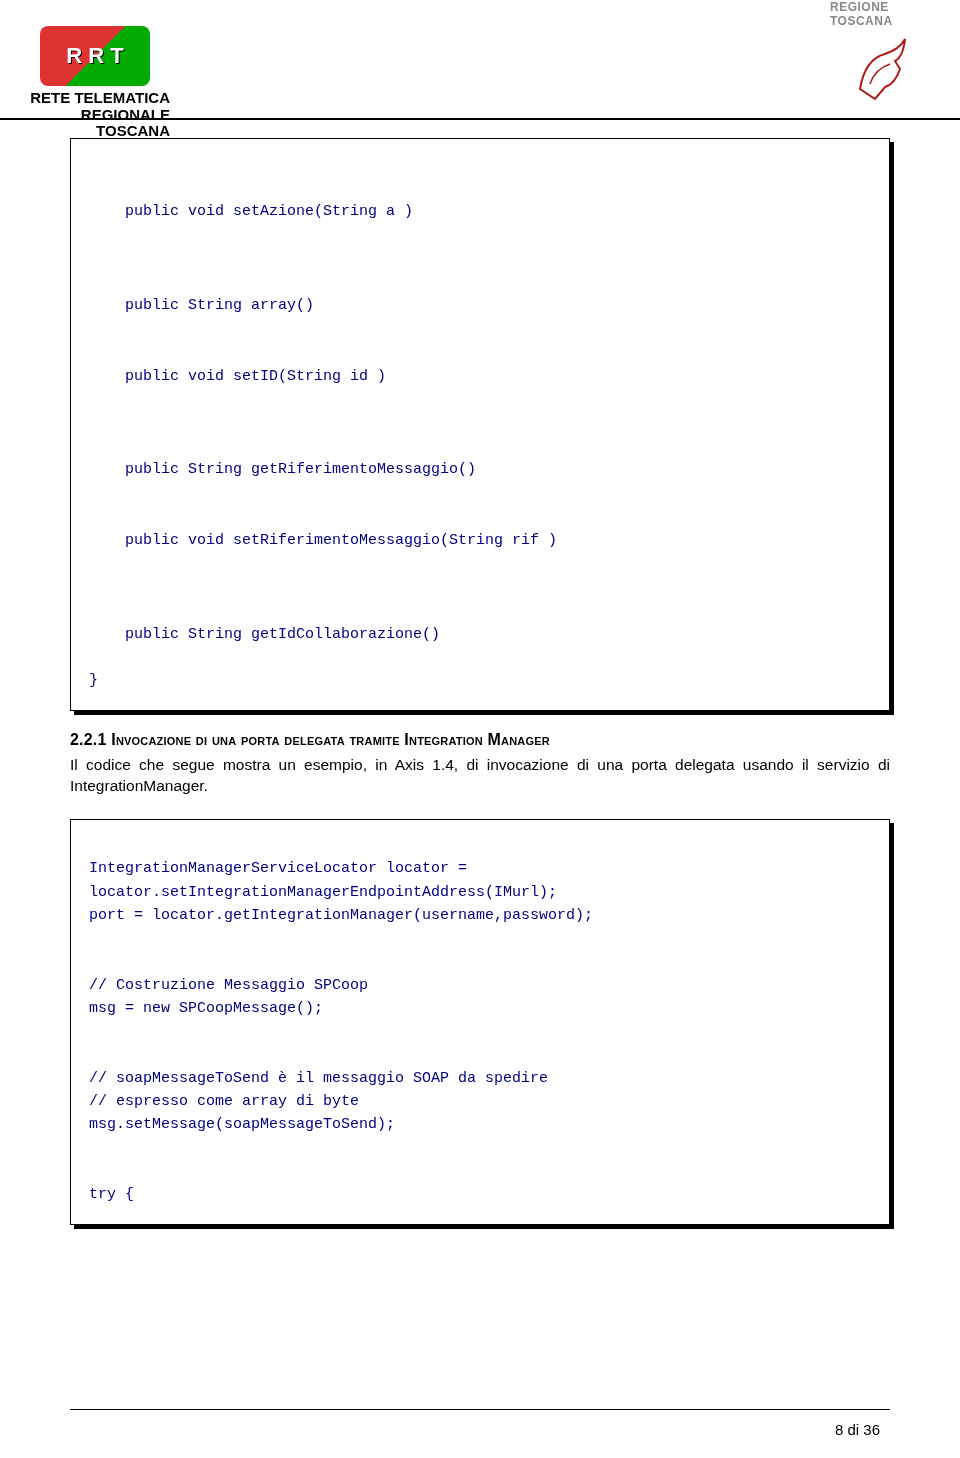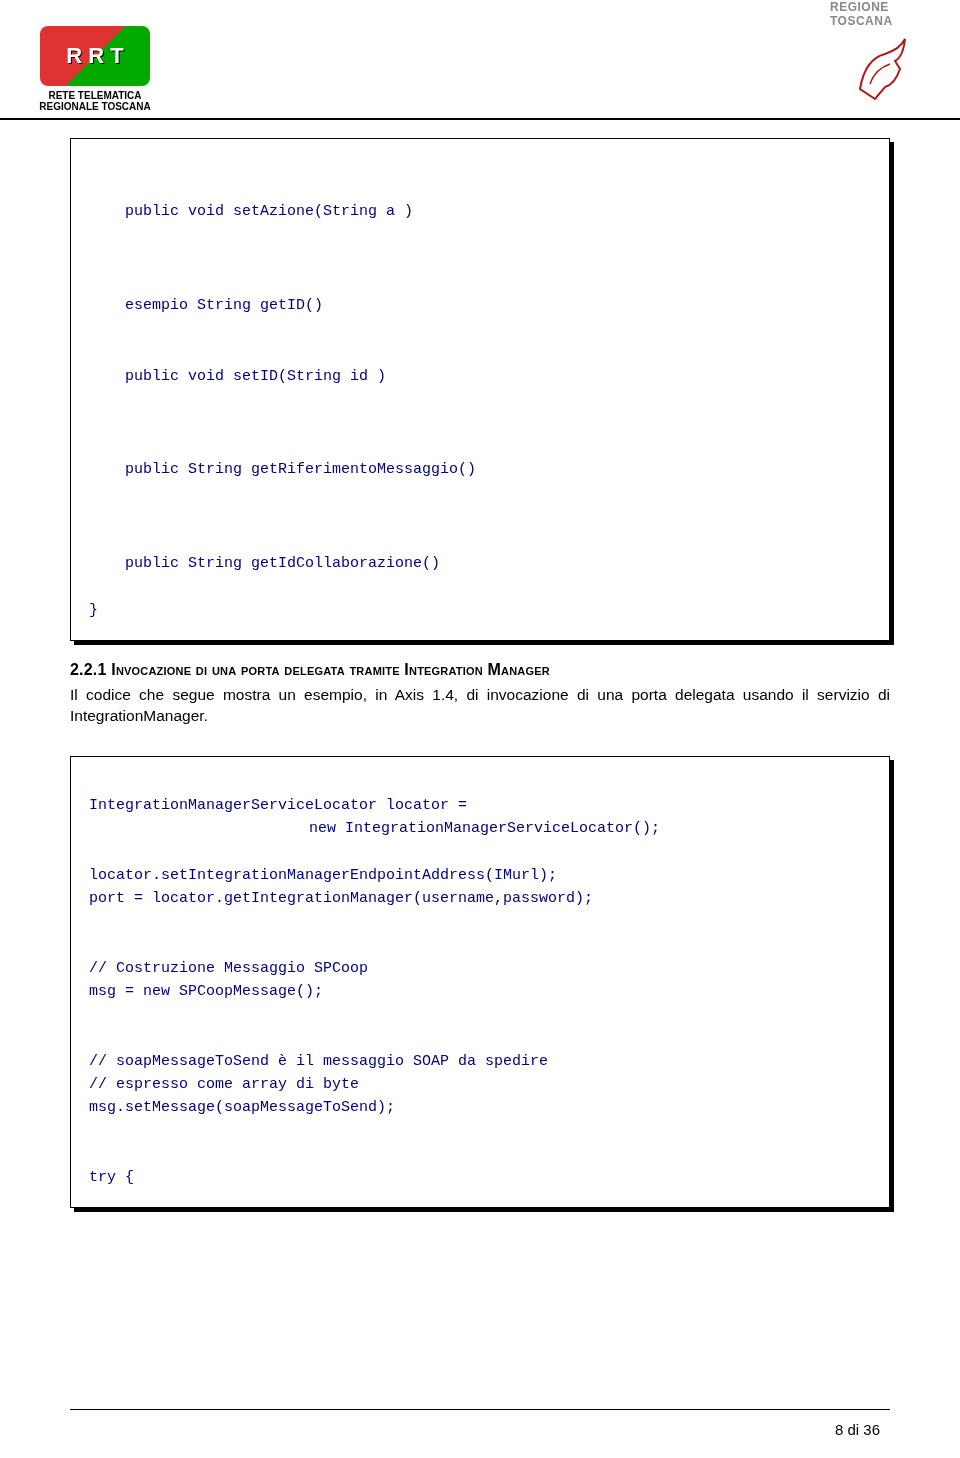--- a/index.html
+++ b/index.html
@@ -32,23 +32,24 @@
     border-radius: 8px;
     display: flex;
     align-items: center;
     justify-content: center;
     color: #fff;
     font-weight: bold;
     font-size: 22px;
     text-shadow: 1px 1px 0 #000;
   }
   .logo-left .rrt-caption {
-    font-size: 10px;
+    font-size: 15px;
     font-weight: bold;
     line-height: 1.1;
+    text-align: right;
   }
   .logo-right {
     position: absolute;
     right: 20px;
     top: 1px;
     width: 110px;
     text-align: left;
   }
   .logo-right .regione-title {
     font-size: 12px;
@@ -89,21 +90,21 @@
     font-size: 16px;
     font-weight: bold;
     margin: 2px 0 6px 0;
     letter-spacing: 0.2px;
   }
   .section-title .smallcaps { font-variant: small-caps; margin-top: 12px; }
   .body-text {
     font-family: Verdana, Arial, sans-serif;
     font-size: 15.5px;
     line-height: 1.35;
-    margin-bottom: 29px;
+    margin-bottom: 22px;
     text-align: justify;
   }
   .centered-new { display:block; padding-left: 220px; }
 
   .footer-rule {
     position: absolute;
     left: 70px;
     right: 70px;
     bottom: 48px;
     border-top: 1.5px solid #000;
@@ -135,37 +136,37 @@
       </svg>
     </div>
   </div>
 </div>
 
 <div class="content">
 
   <div class="code-box">
 <span class="indent1">public void setAzione(String a )</span>
 
-<span class="indent1">esempio String getID()</span>
+<span class="indent1">public String array()</span>
 <span class="indent1">public void setID(String id )</span>
 
 <span class="indent1">public String getRiferimentoMessaggio()</span>
+<span class="indent1">public void setRiferimentoMessaggio(String rif )</span>
 
 <span class="indent1">public String getIdCollaborazione()</span>
 <span class="brace">}</span></div>
 
   <div class="section-title">
     <span>2.2.1 </span><span class="smallcaps">Invocazione di una porta delegata tramite Integration Manager</span>
   </div>
 
   <div class="body-text">Il codice che segue mostra un esempio, in Axis 1.4, di invocazione di una porta delegata usando il servizio di IntegrationManager.</div>
 
   <div class="code-box">
 <span>IntegrationManagerServiceLocator locator =</span>
-<span class="centered-new">new IntegrationManagerServiceLocator();</span>
 <span>locator.setIntegrationManagerEndpointAddress(IMurl);</span>
 <span>port = locator.getIntegrationManager(username,password);</span>
 
 
 <span>// Costruzione Messaggio SPCoop</span>
 <span>msg = new SPCoopMessage();</span>
 
 
 <span>// soapMessageToSend è il messaggio SOAP da spedire</span>
 <span>// espresso come array di byte</span>

